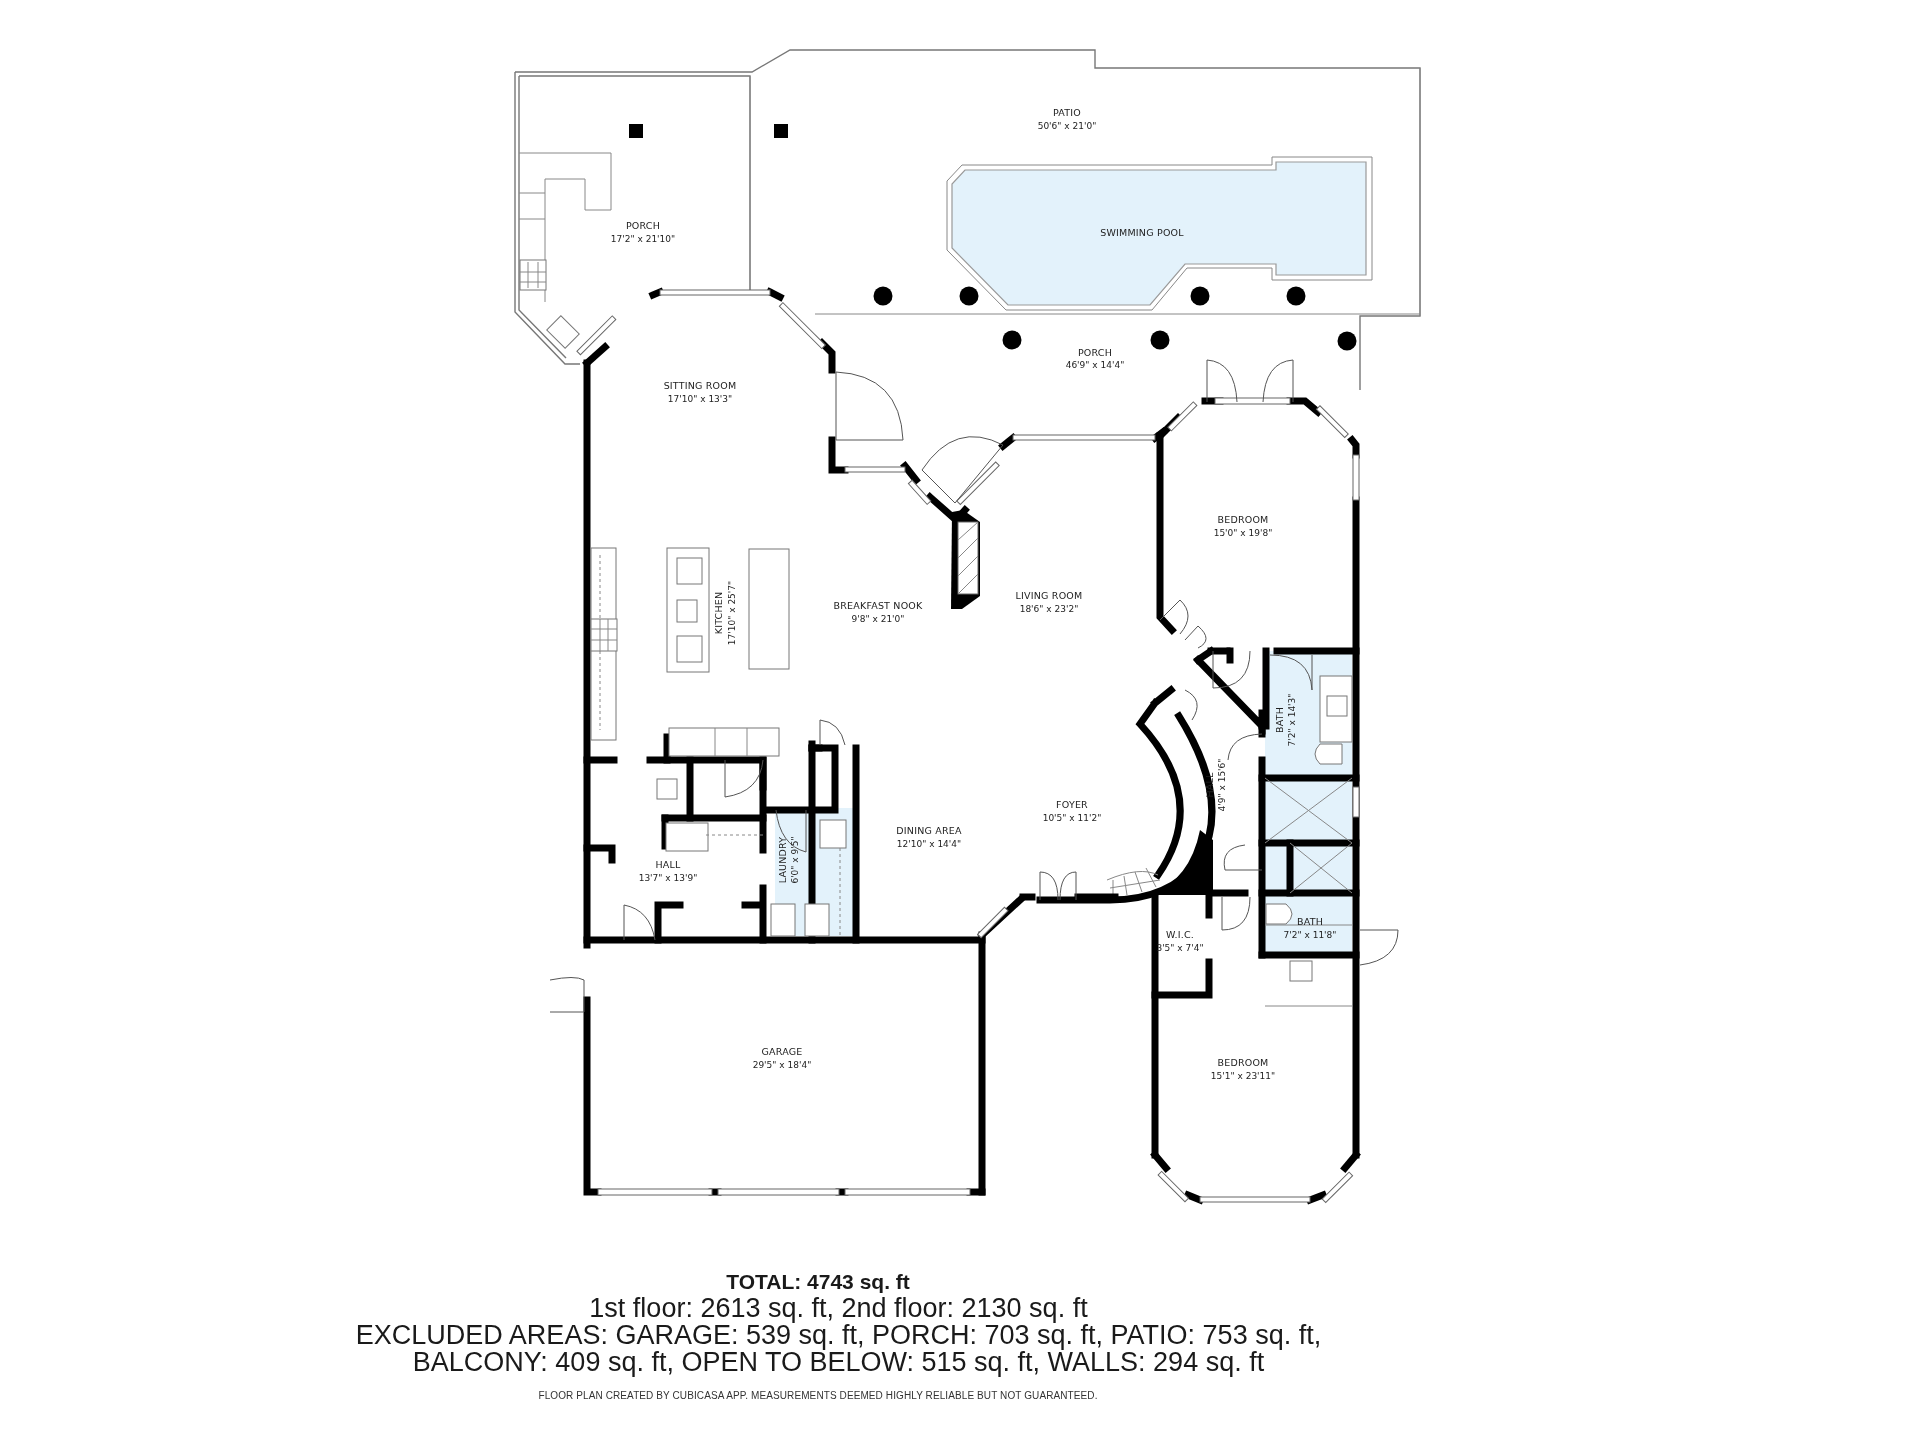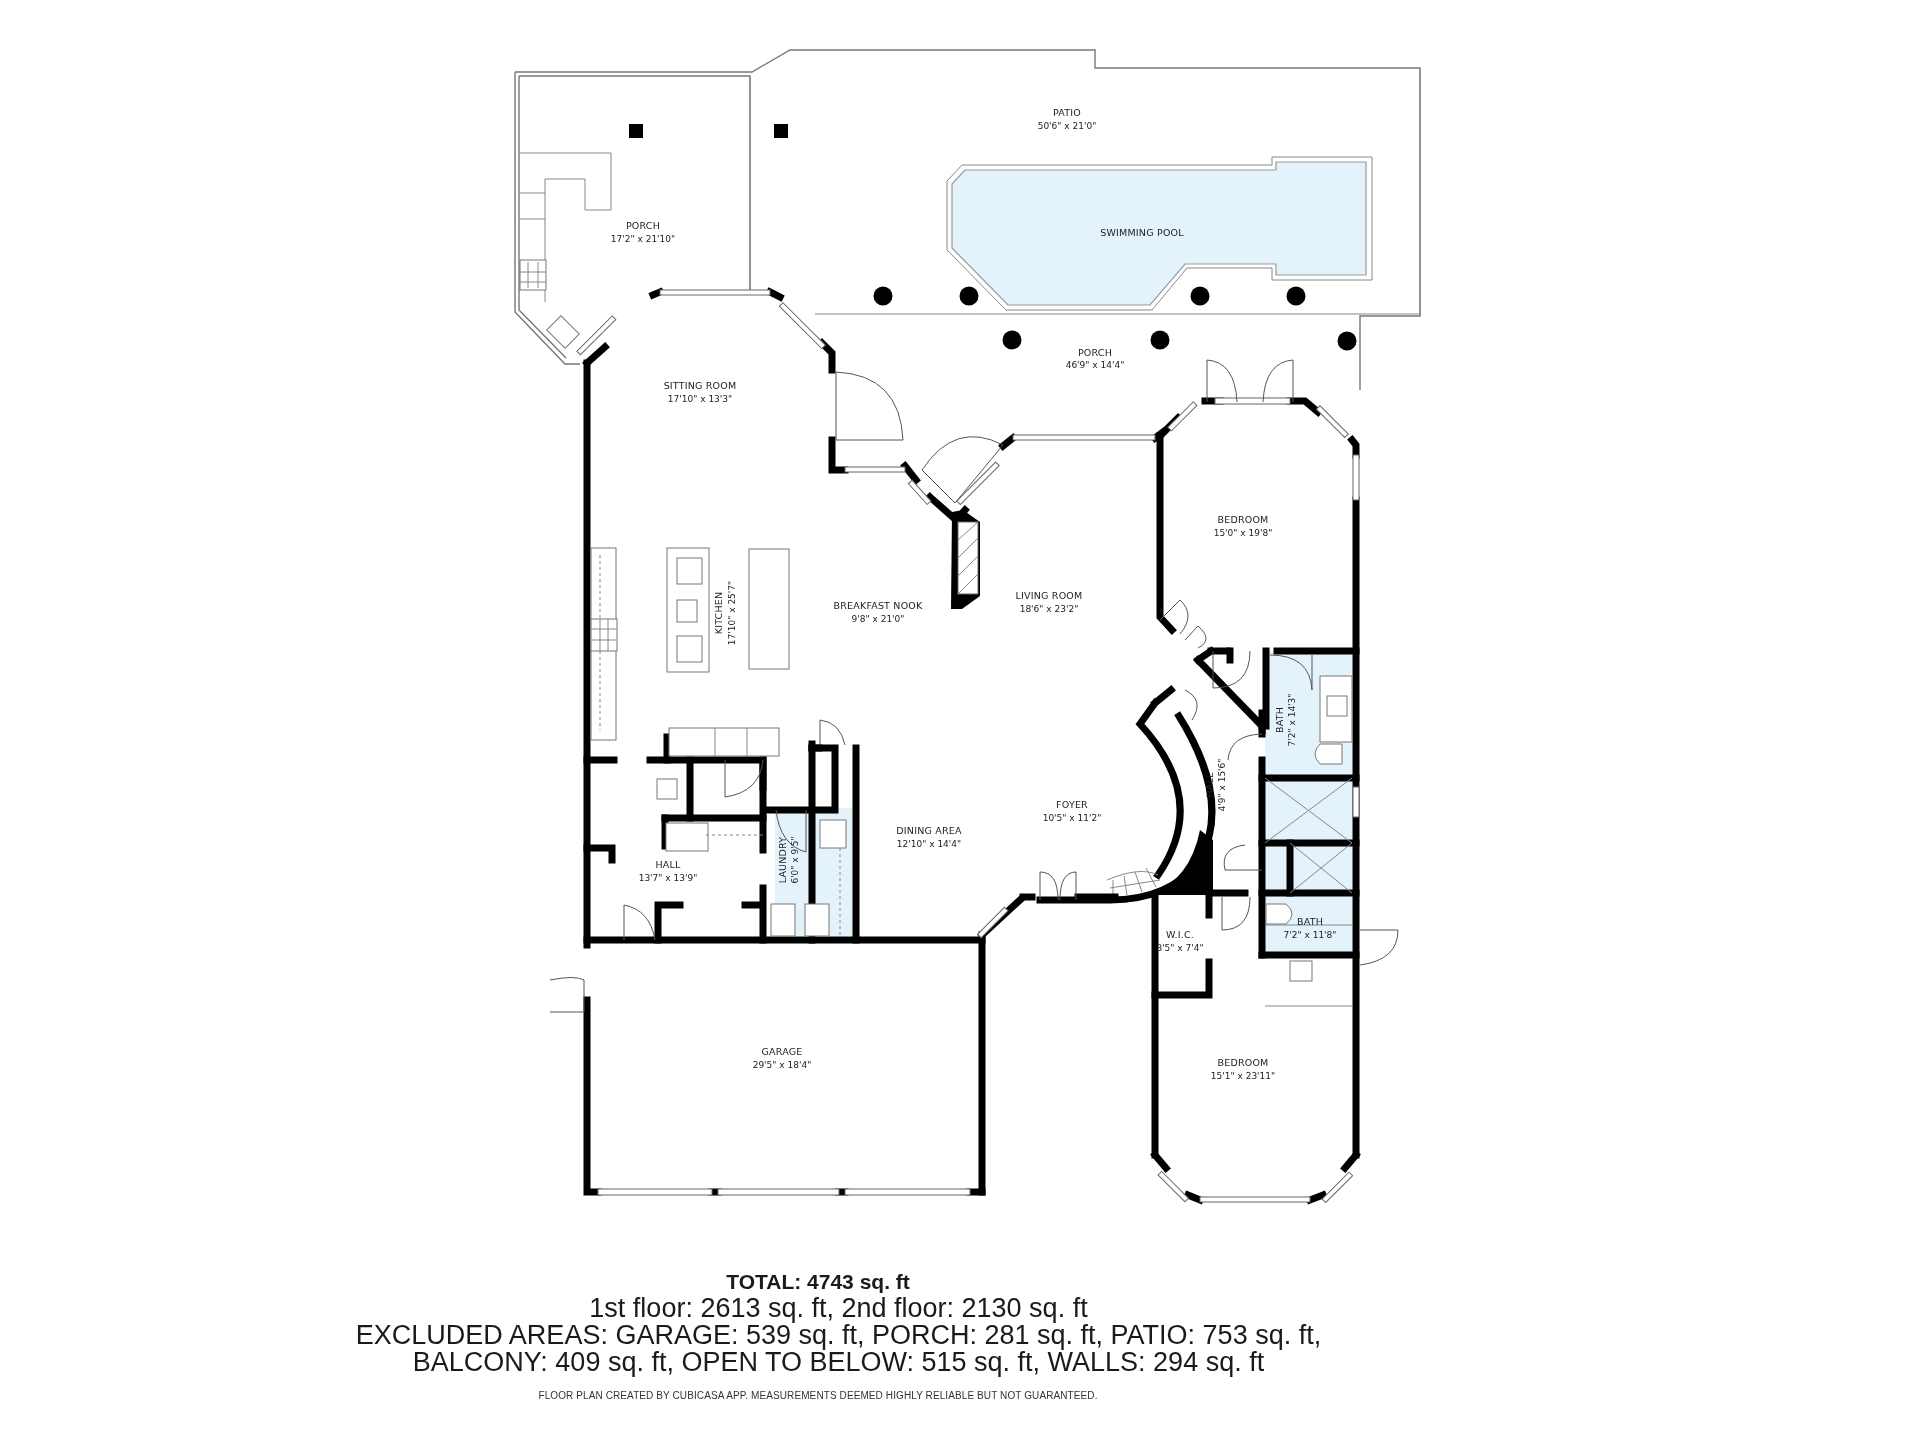--- a/index.html
+++ b/index.html
@@ -305,16 +305,16 @@
     <g>
         <text class="room-name" x="1243" y="1066">BEDROOM</text>
         <text class="room-dim" x="1243" y="1079">15'1" x 23'11"</text>
       </g>
   </g>
 </svg>
 
 <div id="summary">
   <div class="total">TOTAL: 4743 sq. ft</div>
   <div class="line">1st floor: 2613 sq. ft, 2nd floor: 2130 sq. ft</div>
-  <div class="line">EXCLUDED AREAS: GARAGE: 539 sq. ft, PORCH: 281 sq. ft, PATIO: 753 sq. ft,</div>
+  <div class="line">EXCLUDED AREAS: GARAGE: 539 sq. ft, PORCH: 703 sq. ft, PATIO: 753 sq. ft,</div>
   <div class="line">BALCONY: 409 sq. ft, OPEN TO BELOW: 515 sq. ft, WALLS: 294 sq. ft</div>
   <div class="disclaimer">FLOOR PLAN CREATED BY CUBICASA APP. MEASUREMENTS DEEMED HIGHLY RELIABLE BUT NOT GUARANTEED.</div>
 </div>
 
 </body></html>

